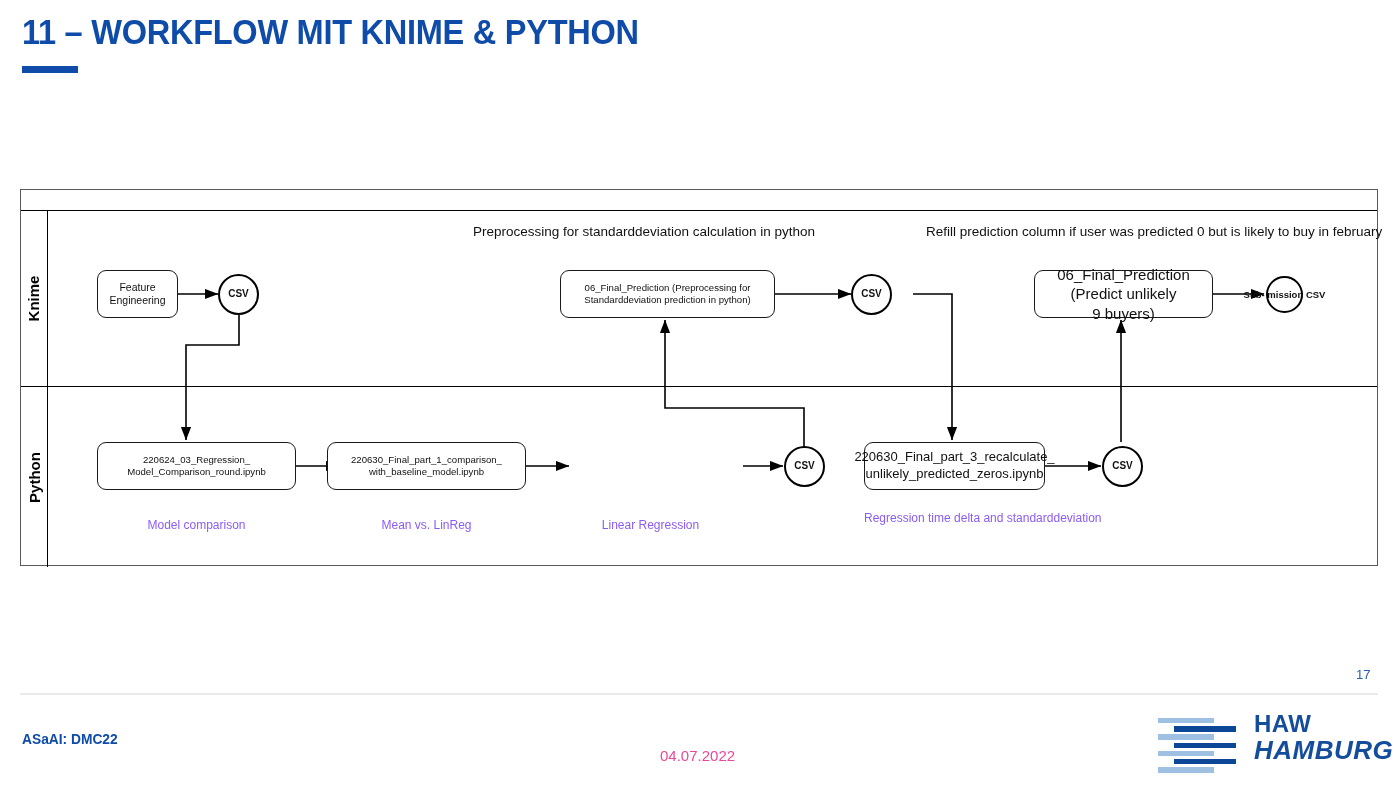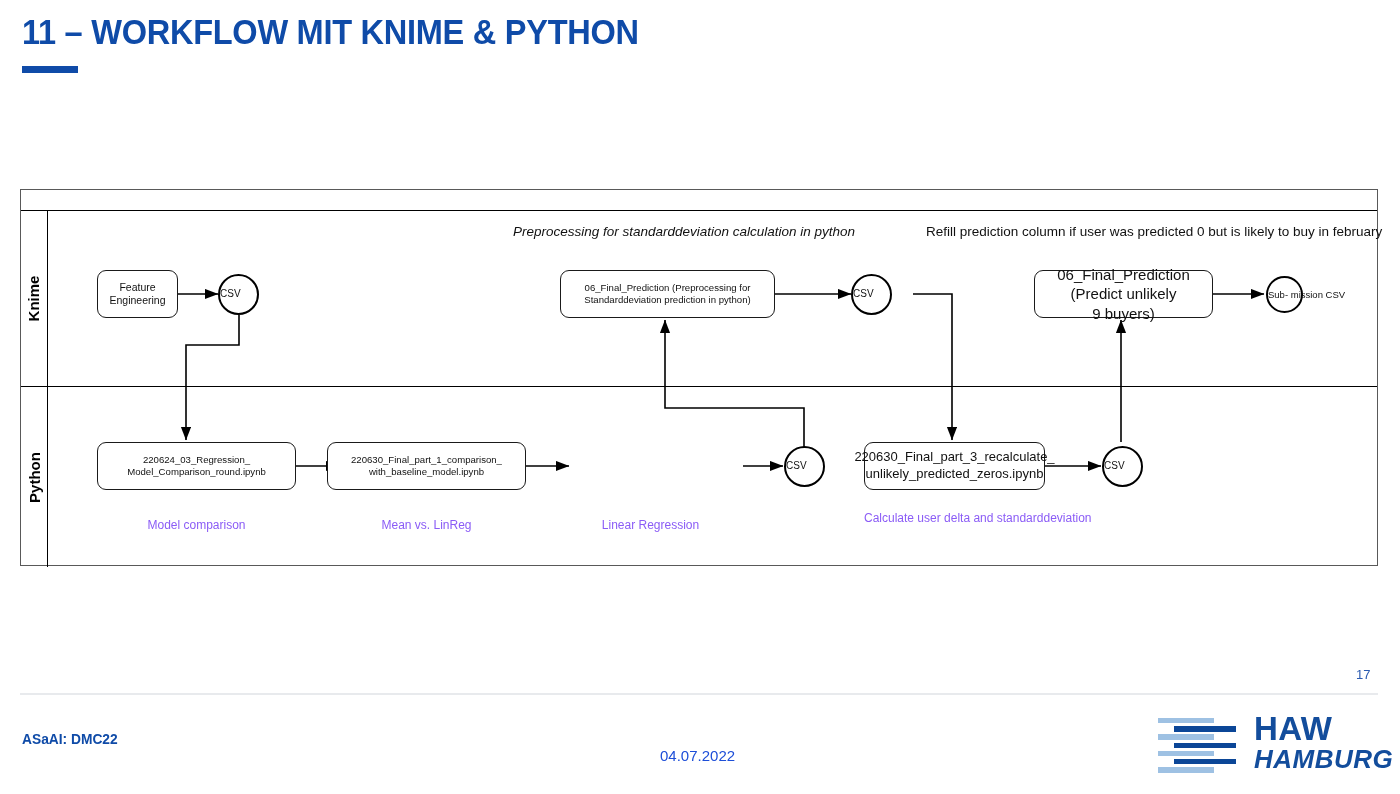--- a/index.html
+++ b/index.html
@@ -44,42 +44,42 @@
   .node{
     position:absolute;box-sizing:border-box;
     border:1.4px solid #1a1a1a;border-radius:9px;background:#fff;
     display:flex;align-items:center;justify-content:center;text-align:center;
     color:#111;line-height:1.28;padding:14px 5px;
   }
   .node .ln{display:block;}
   .circle{
     position:absolute;box-sizing:border-box;border-radius:50%;
     border:2.6px solid #000;background:#fff;
-    display:flex;align-items:center;text-align:center;
-    color:#111;line-height:1.05;
+    display:flex;align-items:center;justify-content:center;text-align:center;
+    color:#111;line-height:1.05;font-weight:bold;
   }
   .annot{
     position:absolute;text-align:center;font-size:13.5px;color:#111;
     line-height:1.33;white-space:nowrap;
   }
   .caption{
     position:absolute;text-align:center;font-size:12px;color:#8b5cf6;
     line-height:1.35;white-space:nowrap;
   }
   
   #footer-rule{position:absolute;left:20px;top:693px;width:1358px;height:1.5px;background:#e8eaed;}
   #footer-left{position:absolute;left:22px;top:731px;font-size:14.5px;font-weight:bold;color:#0F4BA8;transform:scaleX(0.95);transform-origin:left top;}
-  #footer-date{position:absolute;left:660px;top:747px;font-size:15px;color:#1d4ed8;}
+  #footer-date{position:absolute;left:660px;top:747px;font-size:15px;color:#ec4899;}
   #page-number{position:absolute;left:1356px;top:667px;font-size:13px;color:#2B5BB0;}
   
   #haw-logo{position:absolute;left:1158px;top:712px;width:222px;height:62px;}
   #haw-bars{position:absolute;left:0;top:6px;width:78px;height:50px;}
   .bar{position:absolute;height:5.4px;}
   #haw-text{position:absolute;left:96px;top:0px;color:#134D9C;font-weight:bold;line-height:1.04;}
-  #haw-text .l1{font-size:33px;letter-spacing:0.5px;}
+  #haw-text .l1{font-size:24px;letter-spacing:0.5px;}
   #haw-text .l2{font-size:26px;letter-spacing:0.5px;font-style:italic;}
 </style>
 </head>
 <body>
 
 <div id="slide-title">11 – WORKFLOW MIT KNIME &amp; PYTHON</div>
 <div id="title-accent"></div>
 
 <div id="diagram">
 
@@ -156,21 +156,21 @@
   </div>
 
   <div class="circle" style="left:1245px;top:86px;width:37px;height:37px;font-size:9.5px;overflow:visible;">
     <span style="white-space:nowrap;">
       <span class="ln">Sub-</span>
       <span class="ln">mission</span>
       <span class="ln">CSV</span>
     </span>
   </div>
 
-  <div class="annot" style="left:468px;top:33px;width:390px;font-style:italic;">
+  <div class="annot" style="left:428px;top:33px;width:390px;">
     <span class="ln">Preprocessing for standarddeviation</span>
     <span class="ln">calculation in python</span>
   </div>
 
   <div class="annot" style="left:905px;top:33px;width:395px;">
     <span class="ln">Refill prediction column if user was</span>
     <span class="ln">predicted 0 but is likely to buy in february</span>
   </div>
 
   <div class="node" style="left:76px;top:252px;width:199px;height:48px;font-size:9.6px;">
@@ -201,21 +201,21 @@
     <span>CSV</span>
   </div>
 
   <div class="node" style="left:843px;top:252px;width:181px;height:48px;font-size:13px;">
     <span>
       <span class="ln">220630_Final_part_3_recalculate_</span>
       <span class="ln">unlikely_predicted_zeros.ipynb</span>
     </span>
   </div>
   <div class="caption" style="left:843px;top:320px;width:181px;">
-    <span class="ln">Calculate user delta and</span>
+    <span class="ln">Regression time delta and</span>
     <span class="ln">standarddeviation</span>
   </div>
 
   <div class="circle" style="left:1081px;top:256px;width:41px;height:41px;font-size:10px;">
     <span>CSV</span>
   </div>
 
 </div>
 
 <div id="page-number">17</div>

